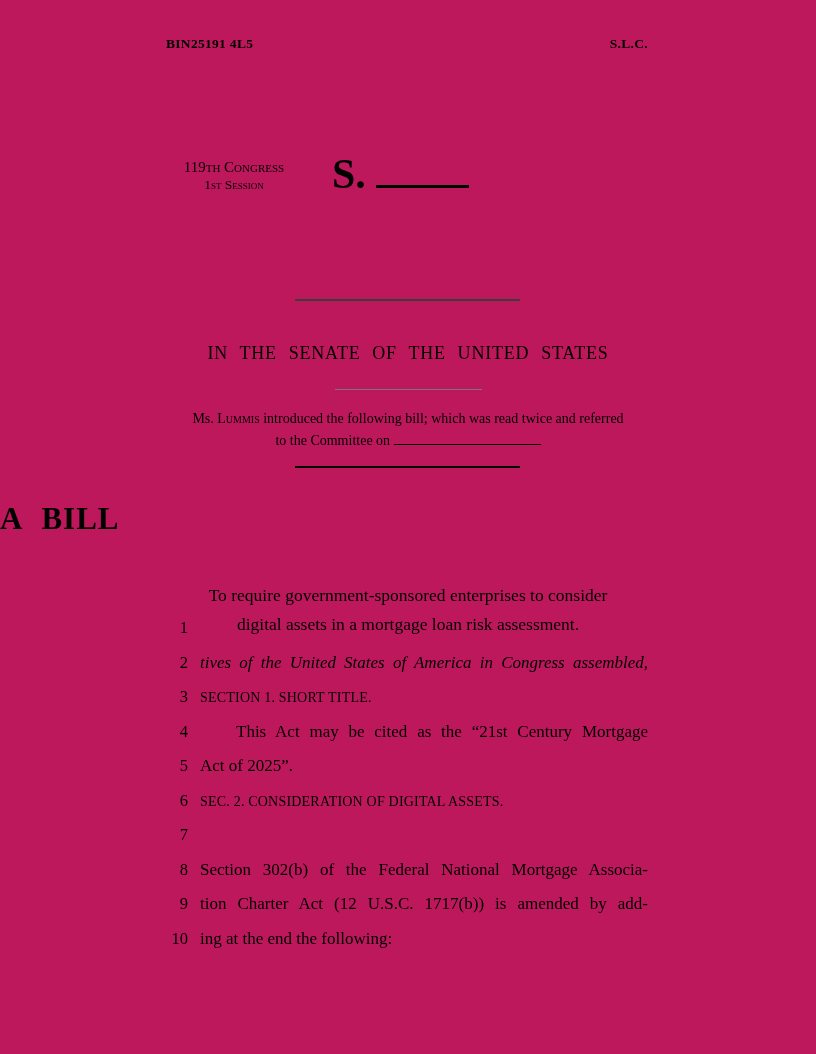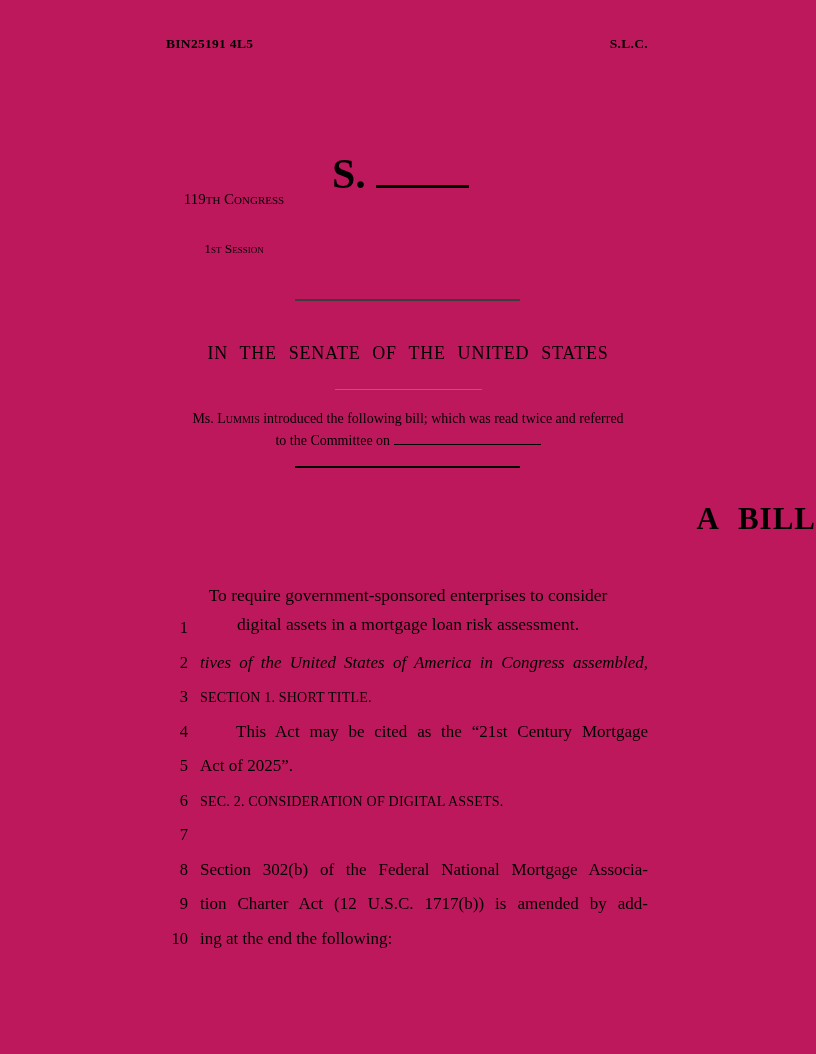--- a/index.html
+++ b/index.html
@@ -11,21 +11,21 @@
   .hdr {
     position:absolute; top:36px; left:166px; width:482px;
     display:flex; justify-content:space-between;
     font-size:13.5px; font-weight:bold; letter-spacing:0.3px;
   }
   
   .congress-left {
     position:absolute; left:164px; top:159px; width:140px; text-align:center;
     line-height:17px;
   }
-  .sc { font-variant: small-caps; margin-top: 32px; }
+  .sc { font-variant: small-caps; }
   .congress-line { font-size:15px; }
   .session-line  { font-size:13.5px; }
   
   .bill-number { position:absolute; left:332px; top:150px; font-size:42px; font-weight:bold; }
   .s-blank { display:inline-block; width:93px; height:3px; background:#000; vertical-align:baseline; margin-left:10px; }
   
   .intro {
     position:absolute; left:100px; right:100px; top:230px;
     text-align:center; font-size:14px; line-height:23px;
   }
@@ -35,21 +35,21 @@
     font-size:18px; letter-spacing:0.8px; word-spacing:6.5px;
   }
   .rule2 { position:absolute; left:335px; top:389px; width:147px; height:1px; background:#777; }
   .action {
     position:absolute; left:130px; right:130px; top:408px;
     text-align:center; font-size:14px; line-height:21.5px;
   }
   .blank { display:inline-block; height:1px; background:#000; vertical-align:baseline; }
   .rule3 { position:absolute; left:295px; top:466px; width:225px; height:2px; background:#000; }
   .a-bill {
-    position:absolute; left:0; right:0; top:501px; text-align:right;
+    position:absolute; left:0; right:0; top:501px; text-align:left;
     font-size:31px; font-weight:bold; letter-spacing:1px; word-spacing:11px;
   }
   .preamble {
     position:absolute; left:120px; right:120px; top:550px;
     text-align:center; font-size:17.5px; line-height:28.5px;margin-top:31px;
   }
   
   .bill-lines { position:absolute; left:166px; top:618px; width:482px; }
   .line { display:flex; align-items:baseline; height:34.5px; }
   .line-num { flex:none; width:22px; text-align:right; font-size:16.5px; }

